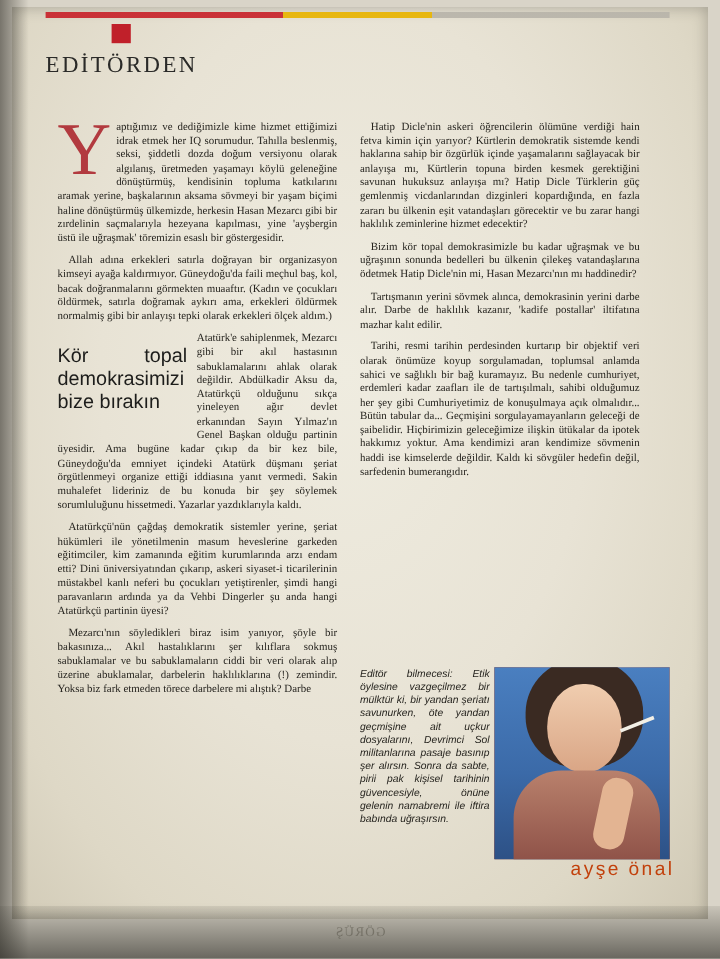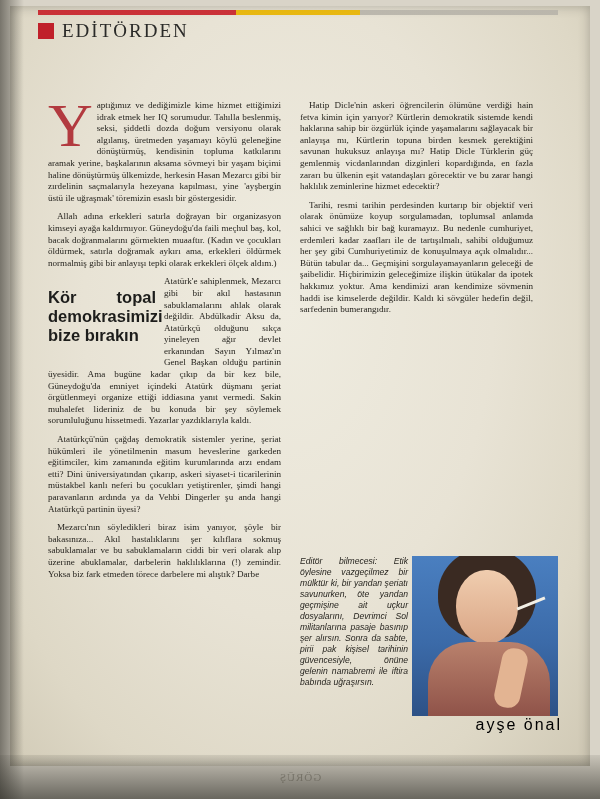--- a/index.html
+++ b/index.html
@@ -60,20 +60,21 @@
     background: linear-gradient(to right, #c8232b 0%, #c8232b 38%, #e8b400 38%, #e8b400 62%, #b8b4aa 62%, #b8b4aa 100%);
     opacity: 0.92;
   }
   .header {
     position: absolute;
     left: 38px;
     top: 20px;
     display: flex;
     align-items: center;
     gap: 8px;
+    flex-direction: column;
   }
   .header-mark {
     width: 16px;
     height: 16px;
     background: #c0202a;
   }
   .header-title {
     font-family: "Liberation Serif", serif;
     font-size: 19px;
     letter-spacing: 2px;
@@ -104,21 +105,21 @@
     line-height: 46px;
     color: #b23a3f;
     padding: 2px 4px 0 0;
     font-weight: normal;
   }
 
   
   .pullquote {
     margin: 10px 0 10px 0;
     font-family: "Liberation Sans", sans-serif;
-    font-weight: bold;
+    font-weight: normal;
     font-size: 16.5px;
     line-height: 19px;
     color: #1d1d1b;
     text-indent: 0;
     width: 108px;
     float: left;
     padding: 2px 8px 4px 0;
   }
 
   
@@ -175,21 +176,21 @@
   }
   .byline {
     position: absolute;
     left: 412px;
     top: 716px;
     width: 150px;
     text-align: right;
     font-family: "Liberation Sans", sans-serif;
     font-size: 16px;
     letter-spacing: 2px;
-    color: #000000;
+    color: #c2410c;
   }
   .editorbox {
     position: absolute;
     left: 300px;
     top: 556px;
     width: 108px;
     font-family: Liberation Sans, sans-serif;
     font-size: 8.6px;
     line-height: 11px;
     font-style: italic;
@@ -219,20 +220,22 @@
     <p class="noindent">
       <span class="pullquote">Kör topal demokrasimizi bize bırakın</span>
       <span>Atatürk'e sahiplenmek, Mezarcı gibi bir akıl hastasının sabuklamalarını ahlak olarak değildir. Abdülkadir Aksu da, Atatürkçü olduğunu sıkça yineleyen ağır devlet erkanından Sayın Yılmaz'ın Genel Başkan olduğu partinin üyesidir. Ama bugüne kadar çıkıp da bir kez bile, Güneydoğu'da emniyet içindeki Atatürk düşmanı şeriat örgütlenmeyi organize ettiği iddiasına yanıt vermedi. Sakin muhalefet lideriniz de bu konuda bir şey söylemek sorumluluğunu hissetmedi. Yazarlar yazdıklarıyla kaldı.</span>
     </p>
     <p><span>Atatürkçü'nün çağdaş demokratik sistemler yerine, şeriat hükümleri ile yönetilmenin masum heveslerine garkeden eğitimciler, kim zamanında eğitim kurumlarında arzı endam etti? Dini üniversiyatından çıkarıp, askeri siyaset-i ticarilerinin müstakbel kanlı neferi bu çocukları yetiştirenler, şimdi hangi paravanların ardında ya da Vehbi Dingerler şu anda hangi Atatürkçü partinin üyesi?</span></p>
     <p><span>Mezarcı'nın söyledikleri biraz isim yanıyor, şöyle bir bakasınıza... Akıl hastalıklarını şer kılıflara sokmuş sabuklamalar ve bu sabuklamaların ciddi bir veri olarak alıp üzerine abuklamalar, darbelerin haklılıklarına (!) zemindir. Yoksa biz fark etmeden törece darbelere mi alıştık? Darbe</span></p>
   </div>
 
   <div class="col col-right">
     <p><span>Hatip Dicle'nin askeri öğrencilerin ölümüne verdiği hain fetva kimin için yarıyor? Kürtlerin demokratik sistemde kendi haklarına sahip bir özgürlük içinde yaşamalarını sağlayacak bir anlayışa mı, Kürtlerin topuna birden kesmek gerektiğini savunan hukuksuz anlayışa mı? Hatip Dicle Türklerin güç gemlenmiş vicdanlarından dizginleri kopardığında, en fazla zararı bu ülkenin eşit vatandaşları görecektir ve bu zarar hangi haklılık zeminlerine hizmet edecektir?</span></p>
+    <p><span>Bizim kör topal demokrasimizle bu kadar uğraşmak ve bu uğraşının sonunda bedelleri bu ülkenin çilekeş vatandaşlarına ödetmek Hatip Dicle'nin mi, Hasan Mezarcı'nın mı haddinedir?</span></p>
+    <p><span>Tartışmanın yerini sövmek alınca, demokrasinin yerini darbe alır. Darbe de haklılık kazanır, 'kadife postallar' iltifatına mazhar kalıt edilir.</span></p>
     <p><span>Tarihi, resmi tarihin perdesinden kurtarıp bir objektif veri olarak önümüze koyup sorgulamadan, toplumsal anlamda sahici ve sağlıklı bir bağ kuramayız. Bu nedenle cumhuriyet, erdemleri kadar zaafları ile de tartışılmalı, sahibi olduğumuz her şey gibi Cumhuriyetimiz de konuşulmaya açık olmalıdır... Bütün tabular da... Geçmişini sorgulayamayanların geleceği de şaibelidir. Hiçbirimizin geleceğimize ilişkin ütükalar da ipotek hakkımız yoktur. Ama kendimizi aran kendimize sövmenin haddi ise kimselerde değildir. Kaldı ki sövgüler hedefin değil, sarfedenin bumerangıdır.</span></p>
   </div>
 
   <div class="editorbox">Editör bilmecesi: Etik öylesine vazgeçilmez bir mülktür ki, bir yandan şeriatı savunurken, öte yandan geçmişine ait uçkur dosyalarını, Devrimci Sol militanlarına pasaje basınıp şer alırsın. Sonra da sabte, pirii pak kişisel tarihinin güvencesiyle, önüne gelenin namabremi ile iftira babında uğraşırsın.</div>
 
   <div class="photo">
     <div class="photo-bg"></div>
     <div class="photo-hair"></div>
     <div class="photo-face"></div>
     <div class="photo-body"></div>

